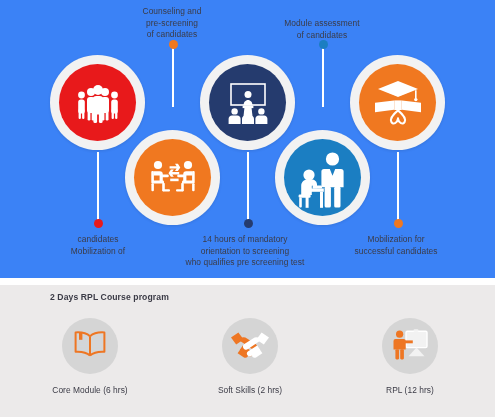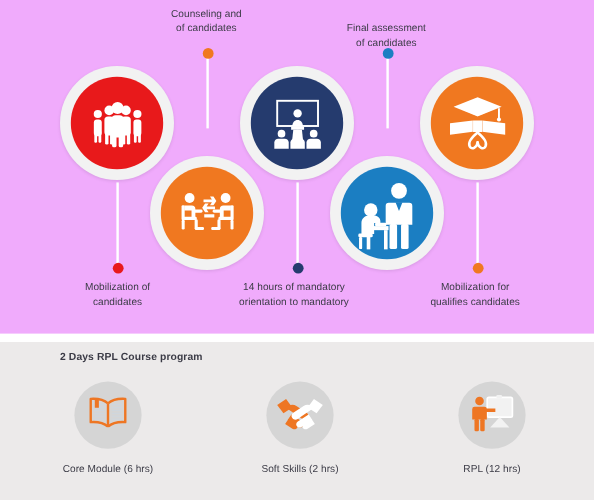--- a/index.html
+++ b/index.html
@@ -7,21 +7,21 @@
     width:495px;height:417px;overflow:hidden;
     background:#ffffff;
     font-family:"Liberation Sans", sans-serif;
     -webkit-font-smoothing:antialiased;
   }
   .infographic{position:relative;width:495px;height:417px;}
 
   
   .process-band{
     position:absolute;left:0;top:0;width:495px;height:278px;
-    background:#f0abfc;
+    background:#3b82f6;
   }
 
   
   .stem{position:absolute;width:2px;background:#ffffff;}
   .dot{position:absolute;width:9px;height:9px;border-radius:50%;}
 
   
   .node{
     position:absolute;border-radius:50%;
     background:#f2f2f2;
@@ -220,41 +220,43 @@
               <path d="M27 31.4 c-4.4 3.6 -8.6 7.6 -6.6 11.6 1.6 3.2 6 1 6.6 -3.4" fill="none" stroke="#ffffff" stroke-width="2.1" stroke-linecap="round"></path>
               <path d="M27 31.4 c4.4 3.6 8.6 7.6 6.6 11.6 -1.6 3.2 -6 1 -6.6 -3.4" fill="none" stroke="#ffffff" stroke-width="2.1" stroke-linecap="round"></path>
             </g>
           </svg>
         </span>
       </div>
     </div>
 
     <div class="cap" style="left:122px;top:6px;width:100px;">
       <div>Counseling and</div>
+      <div>pre-screening</div>
       <div>of candidates</div>
     </div>
 
     <div class="cap" style="left:272px;top:18px;width:100px;">
-      <div>Final assessment</div>
+      <div>Module assessment</div>
       <div>of candidates</div>
     </div>
 
     <div class="cap" style="left:43px;top:234px;width:110px;">
+      <div>candidates</div>
       <div>Mobilization of</div>
-      <div>candidates</div>
     </div>
 
     <div class="cap" style="left:170px;top:234px;width:150px;">
       <div>14 hours of mandatory</div>
-      <div>orientation to mandatory</div>
+      <div>orientation to screening</div>
+      <div>who qualifies pre screening test</div>
     </div>
 
     <div class="cap" style="left:341px;top:234px;width:110px;">
       <div>Mobilization for</div>
-      <div>qualifies candidates</div>
+      <div>successful candidates</div>
     </div>
 
   </div>
 
   <div class="course-band"></div>
 
   <div class="course-title">2 Days RPL Course program</div>
 
   <div class="course-row">
 

